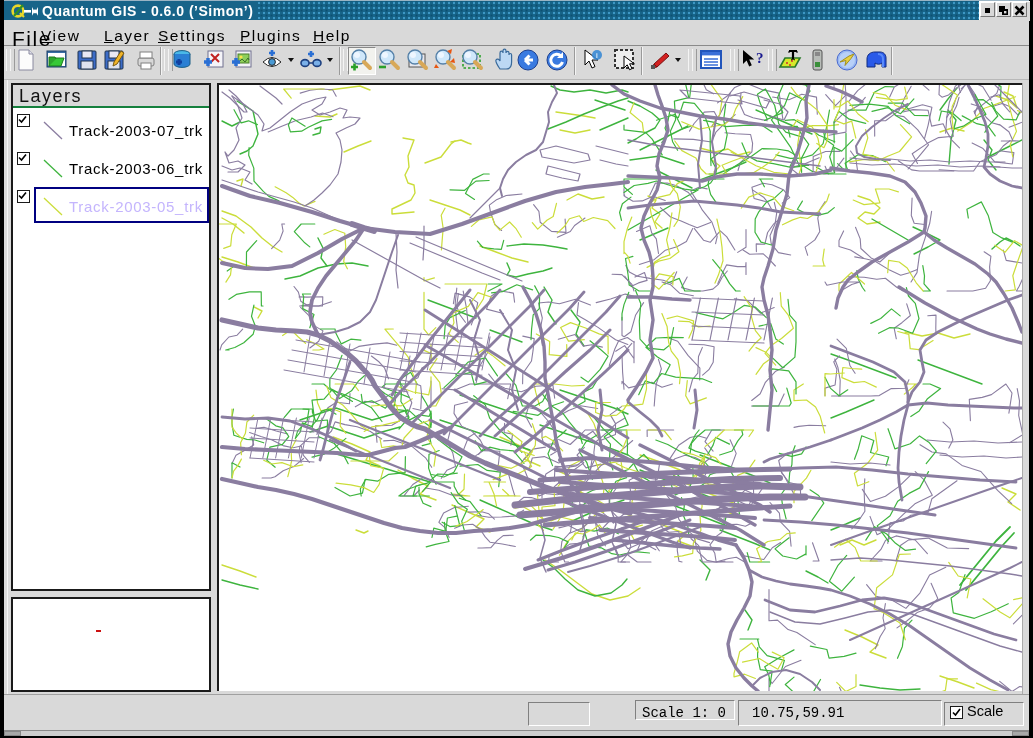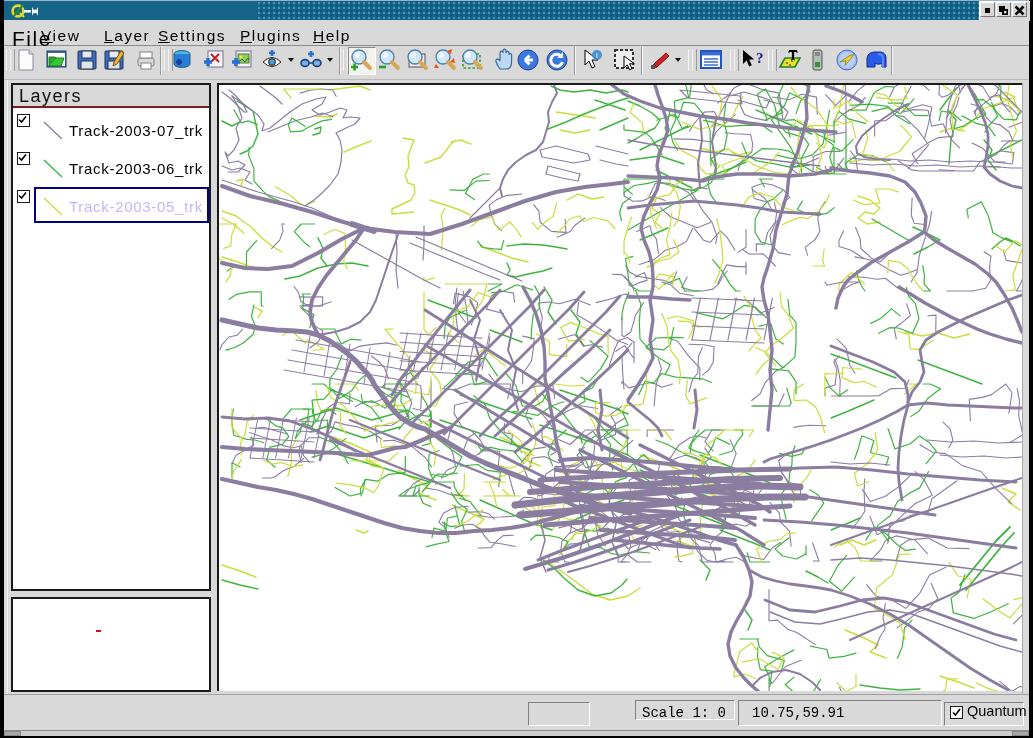--- a/index.html
+++ b/index.html
@@ -16,20 +16,21 @@
         <circle cx="7" cy="7" r="5.4" fill="none" stroke="#e8d82a" stroke-width="2.6"></circle>
         <path d="M12 1 L3 12" stroke="#2a8f2a" stroke-width="2.2"></path>
         <path d="M9 9 l4 4" stroke="#e8d82a" stroke-width="2.2"></path>
       </svg>
       <svg style="position:absolute;left:20px;top:6px" width="16" height="9" viewBox="0 0 16 9">
         <rect x="0" y="3" width="7" height="2.6" fill="#fff"></rect>
         <path d="M8 0 l2.6 4.4 L8 8.8 z" fill="#fff"></path>
         <path d="M14 0 l-2.6 4.4 L14 8.8 z" fill="#fff"></path>
         <rect x="10" y="2.6" width="2" height="3.6" fill="#fff"></rect>
       </svg>
+      <div style="position:absolute;left:38px;top:2px;font-size:14px;font-weight:bold;color:#fff;letter-spacing:0.5px">Quantum GIS - 0.6.0 (’Simon’)</div>
     </div>
     <div style="position:absolute;left:979px;top:1px;width:50px;height:19px;background:#d8d8d8;border-left:1px solid #fff;border-top:1px solid #fff"></div>
     <div style="position:absolute;left:980px;top:2px;width:15px;height:15px;background:#d8d8d8;border:1px solid #fff;border-right-color:#777;border-bottom-color:#777;box-sizing:border-box"><svg width="13" height="13" viewBox="0 0 13 13">
         <rect x="4" y="4" width="5" height="5" fill="#000"></rect>
       </svg></div>
     <div style="position:absolute;left:996px;top:2px;width:15px;height:15px;background:#d8d8d8;border:1px solid #fff;border-right-color:#777;border-bottom-color:#777;box-sizing:border-box"><svg width="13" height="13" viewBox="0 0 13 13">
         <rect x="2" y="2" width="6" height="6" fill="#000"></rect>
         <rect x="5" y="5" width="6" height="6" fill="#000"></rect>
         <rect x="7" y="7" width="2.4" height="2.4" fill="#d8d8d8"></rect>
       </svg></div>
@@ -203,21 +204,21 @@
     </svg>
     <svg style="position:absolute;left:864px;top:48px" width="24" height="24" viewBox="0 0 24 24">
       <path d="M3 19 v-8 c0-4 3-7 8-7 h5 c4 0 6 3 6 6 v9 h-4 v-4 c-2 1.6-5 1.6-7 0 v4 z" fill="#2a5ae8" stroke="#102a7f"></path>
       <path d="M14 6 c3 0 5 2 5 5 v8" fill="none" stroke="#5a8af8" stroke-width="2"></path>
     </svg>
     <div style="position:absolute;left:891px;top:47px;width:1px;height:28px;background:#9a9a9a;border-right:1px solid #f4f4f4"></div>
 
  <div style="position:absolute;left:4px;top:80px;width:1025px;height:614px;background:#d9d9d9"></div>
  <div style="position:absolute;left:7px;top:80px;width:1px;height:614px;background:#f4f4f4"></div>
  <div style="position:absolute;left:11px;top:83px;width:200px;height:508px;background:#fff;border:2px solid #1a1a1a;box-sizing:border-box"></div>
-    <div style="position:absolute;left:13px;top:85px;width:196px;height:23px;background:#d9d9d9;border-bottom:2px solid #7f1d1d;font-size:18px;letter-spacing:1.5px;color:#111;padding-left:6px;line-height:23px;box-sizing:border-box">Layers</div>
+    <div style="position:absolute;left:13px;top:85px;width:196px;height:23px;background:#d9d9d9;border-bottom:2px solid #15803d;font-size:18px;letter-spacing:1.5px;color:#111;padding-left:6px;line-height:23px;box-sizing:border-box">Layers</div>
     <div style="position:absolute;left:17px;top:114px;width:11px;height:11px;background:#fff;border:1.5px solid #1a1a1a">
       <svg width="11" height="11" viewBox="0 0 11 11" style="position:absolute;left:-1px;top:-1px">
         <path d="M2 5.5 L4.5 8 L9 2.5" stroke="#000" stroke-width="1.6" fill="none"></path>
       </svg>
     </div>
     <svg style="position:absolute;left:42px;top:120px" width="22" height="22">
       <path d="M2 2 L20 19" stroke="#8a7da0" stroke-width="1.3" fill="none"></path>
     </svg>
     <div style="position:absolute;left:69px;top:122px;font-size:15px;letter-spacing:0.7px;color:#000">Track-2003-07_trk</div>
     <div style="position:absolute;left:17px;top:152px;width:11px;height:11px;background:#fff;border:1.5px solid #1a1a1a">
@@ -987,19 +988,19 @@
  <div style="position:absolute;left:4px;top:695px;width:1025px;height:35px;background:#d9d9d9"></div>
  <div style="position:absolute;left:528px;top:702px;width:62px;height:24px;background:#d9d9d9;border:1px solid;border-color:#808080 #fff #fff #808080;box-sizing:border-box"></div>
     <div style="position:absolute;left:635px;top:700px;width:100px;height:20px;background:#d9d9d9;border:1px solid;border-color:#808080 #fff #fff #808080;box-sizing:border-box;font-family:'Liberation Mono',monospace;font-size:14px;line-height:24px;padding-left:6px">Scale 1: 0</div>
     <div style="position:absolute;left:738px;top:700px;width:204px;height:26px;background:#d9d9d9;border:1px solid;border-color:#808080 #fff #fff #808080;box-sizing:border-box;font-family:'Liberation Mono',monospace;font-size:14px;line-height:24px;padding-left:13px">10.75,59.91</div>
     <div style="position:absolute;left:944px;top:702px;width:80px;height:24px;border:1px solid;border-color:#808080 #fff #fff #808080;box-sizing:border-box"></div>
     <div style="position:absolute;left:950px;top:706px;width:13px;height:13px;background:#fff;border:1px solid #1a1a1a;box-sizing:border-box">
       <svg width="11" height="11" viewBox="0 0 11 11" style="display:block">
         <path d="M2 5.5 L4.5 8 L9 2" stroke="#000" stroke-width="1.6" fill="none"></path>
       </svg>
     </div>
-    <div style="position:absolute;left:967px;top:703px;font-size:14.5px;color:#000">Quantum</div>
+    <div style="position:absolute;left:967px;top:703px;font-size:14.5px;color:#000">Scale</div>
 
  <div style="position:absolute;left:4px;top:730px;width:1025px;height:1px;background:#8a8a8a"></div>
  <div style="position:absolute;left:4px;top:731px;width:1025px;height:5px;background:#cecece"></div>
  <div style="position:absolute;left:4px;top:731px;width:17px;height:5px;background:#a8a8a8;border:1px solid #888;box-sizing:border-box"></div>
  <div style="position:absolute;left:1012px;top:731px;width:17px;height:5px;background:#a8a8a8;border:1px solid #888;box-sizing:border-box"></div>
 </div>
 
 </body></html>

